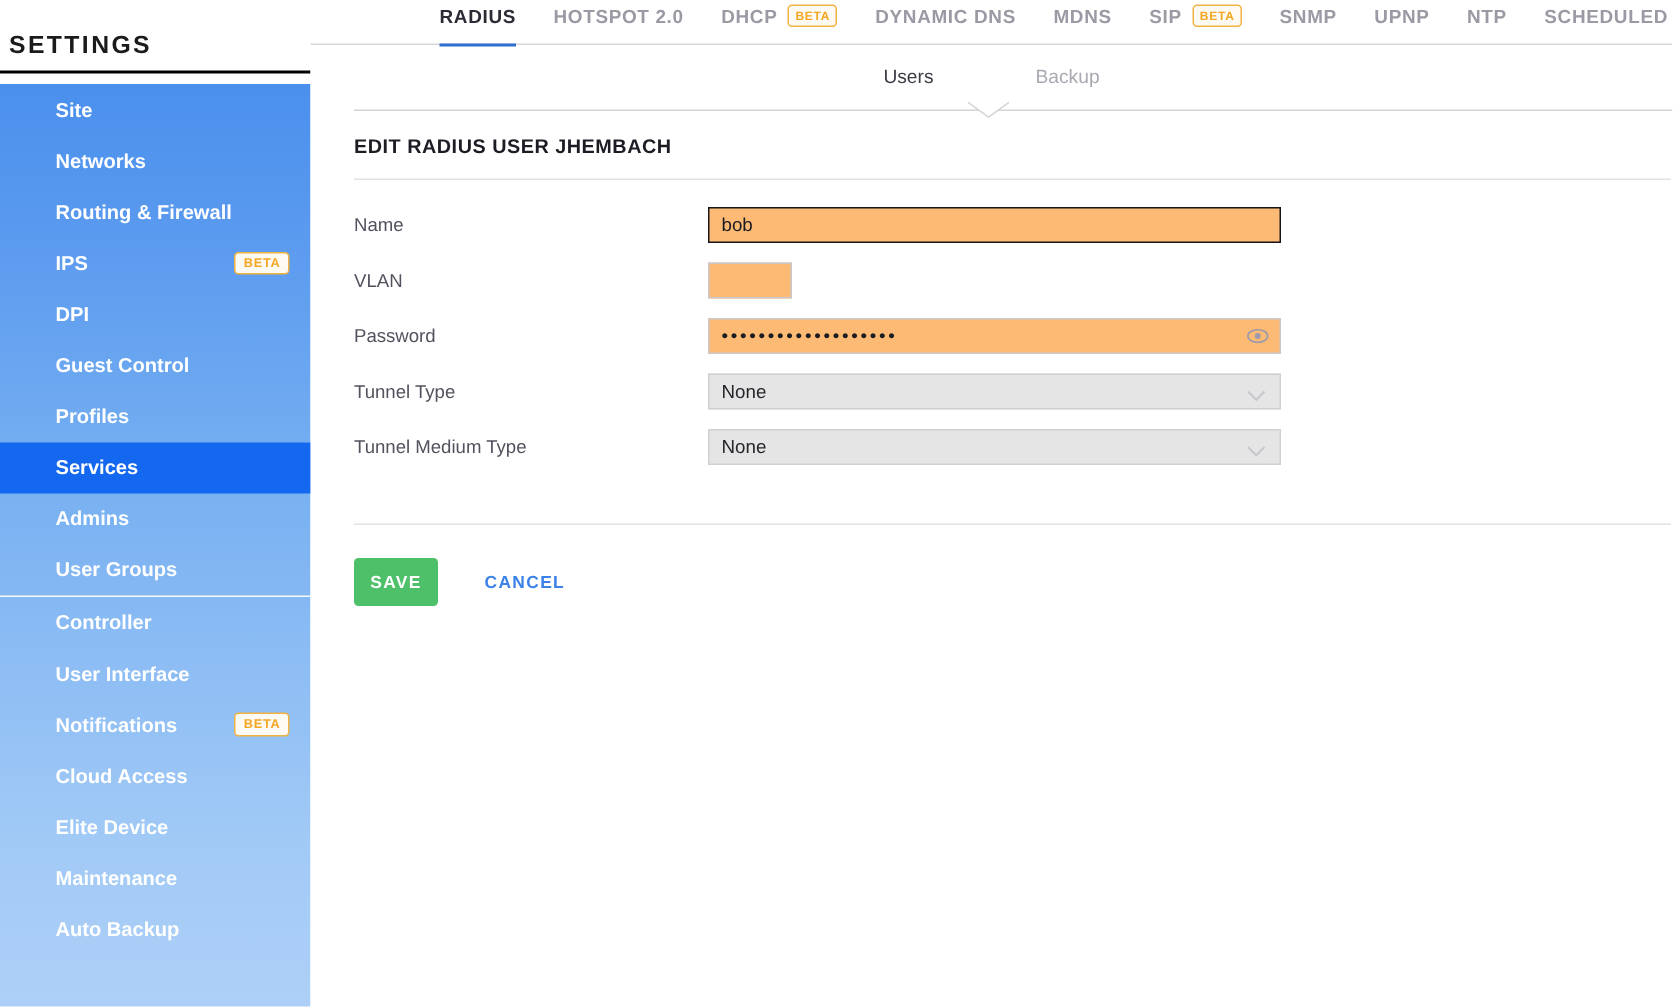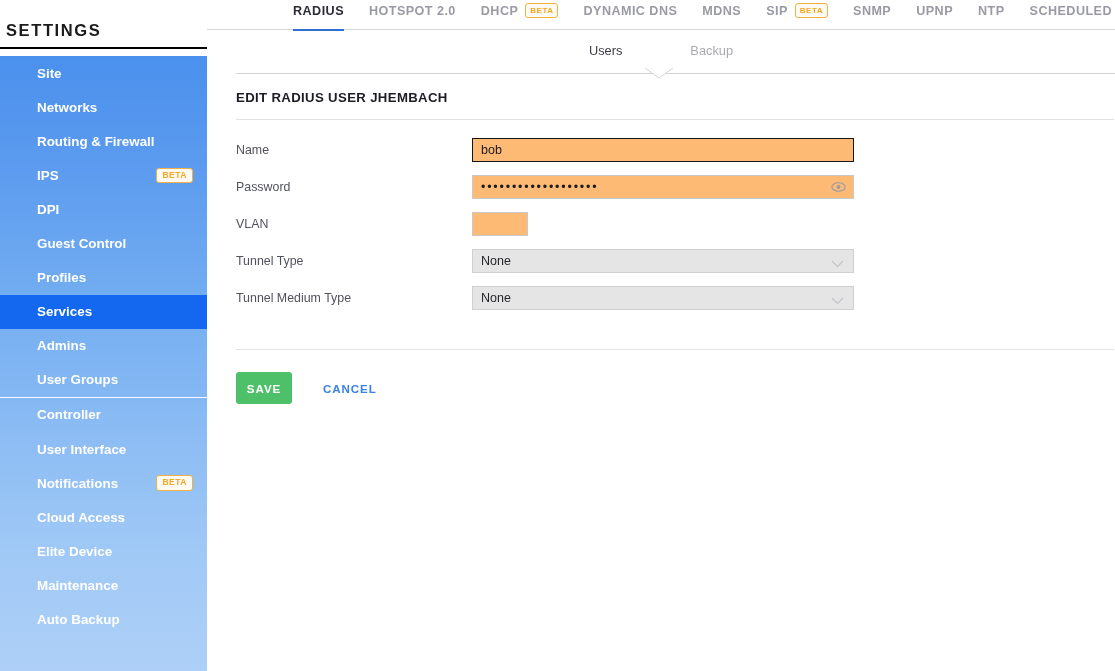--- a/index.html
+++ b/index.html
@@ -392,40 +392,40 @@
       <div id="form-rows">
 
         <div class="form-row">
           <div class="form-label">Name</div>
           <div class="field-wrap">
             <input class="txt w-name focused" type="text" value="bob" style="">
           </div>
         </div>
 
         <div class="form-row">
+          <div class="form-label">VLAN</div>
+          <div class="field-wrap">
+            <input class="txt w-vlan" type="text" value="" style="">
+          </div>
+        </div>
+
+        <div class="form-row">
           <div class="form-label">Password</div>
           <div class="field-wrap">
             <input class="txt w-pass" type="text" readonly="" value="•••••••••••••••••••" style="">
             <span class="eye-btn">
               <svg width="15" height="11" viewBox="0 0 15 11">
                 <ellipse cx="7.5" cy="5.5" rx="6.6" ry="4.2" fill="none" stroke="#9b9bab" stroke-width="1.1"></ellipse>
                 <circle cx="7.5" cy="5.5" r="2" fill="#9b9bab"></circle>
               </svg>
             </span>
           </div>
         </div>
 
         <div class="form-row">
-          <div class="form-label">VLAN</div>
-          <div class="field-wrap">
-            <input class="txt w-vlan" type="text" value="" style="">
-          </div>
-        </div>
-
-        <div class="form-row">
           <div class="form-label">Tunnel Type</div>
           <div class="select-box">
             <span>None</span>
             <span class="select-chevron">
               <svg width="13" height="8" viewBox="0 0 13 8">
                 <polyline points="1,1 6.5,6.5 12,1" fill="none" stroke="#c6c6cc" stroke-width="1.3"></polyline>
               </svg>
             </span>
           </div>
         </div>

